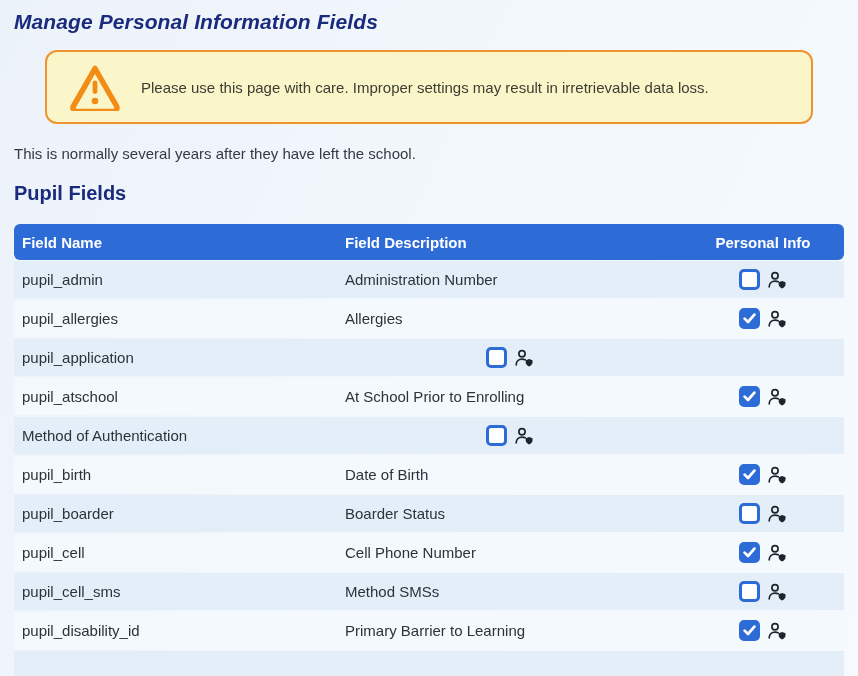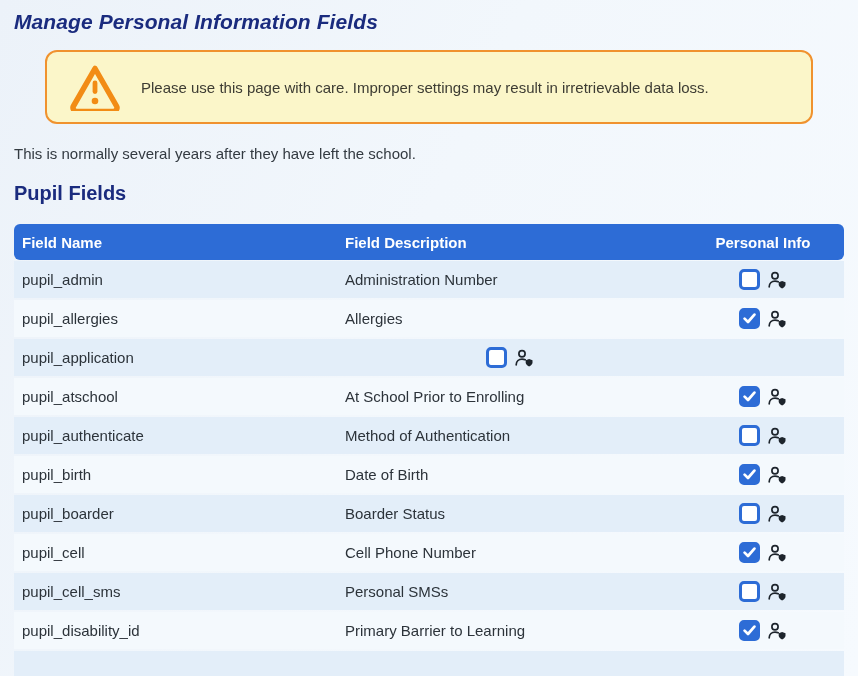--- a/index.html
+++ b/index.html
@@ -157,21 +157,20 @@
       <span class="person-shield-icon">
         <svg width="20" height="20" viewBox="0 0 20 20">
           <circle cx="8" cy="5.7" r="3.1" fill="none" stroke="#1d242c" stroke-width="1.7"></circle>
           <path d="M2.2 16.8 c0-3.7 2.7-5.7 5.8-5.7 1.2 0 2.3.25 3.2.75" fill="none" stroke="#1d242c" stroke-width="1.7" stroke-linecap="round"></path>
           <path d="M15.1 10.9 l3.4 1.25 v2.35 c0 1.95-1.45 3.05-3.4 3.9 -1.95-.85-3.4-1.95-3.4-3.9 v-2.35 Z" fill="#1d242c"></path>
         </svg>
       </span>
     </div>
   </div>
         <div class="row odd">
-    <div class="cell">pupil_authenticate</div>
     <div class="cell">Method of Authentication</div>
     <div class="personal-cell">
       <span class="checkbox" role="checkbox" aria-checked="false">
         
       </span>
       <span class="person-shield-icon">
         <svg width="20" height="20" viewBox="0 0 20 20">
           <circle cx="8" cy="5.7" r="3.1" fill="none" stroke="#1d242c" stroke-width="1.7"></circle>
           <path d="M2.2 16.8 c0-3.7 2.7-5.7 5.8-5.7 1.2 0 2.3.25 3.2.75" fill="none" stroke="#1d242c" stroke-width="1.7" stroke-linecap="round"></path>
           <path d="M15.1 10.9 l3.4 1.25 v2.35 c0 1.95-1.45 3.05-3.4 3.9 -1.95-.85-3.4-1.95-3.4-3.9 v-2.35 Z" fill="#1d242c"></path>
@@ -226,21 +225,21 @@
         <svg width="20" height="20" viewBox="0 0 20 20">
           <circle cx="8" cy="5.7" r="3.1" fill="none" stroke="#1d242c" stroke-width="1.7"></circle>
           <path d="M2.2 16.8 c0-3.7 2.7-5.7 5.8-5.7 1.2 0 2.3.25 3.2.75" fill="none" stroke="#1d242c" stroke-width="1.7" stroke-linecap="round"></path>
           <path d="M15.1 10.9 l3.4 1.25 v2.35 c0 1.95-1.45 3.05-3.4 3.9 -1.95-.85-3.4-1.95-3.4-3.9 v-2.35 Z" fill="#1d242c"></path>
         </svg>
       </span>
     </div>
   </div>
         <div class="row odd">
     <div class="cell">pupil_cell_sms</div>
-    <div class="cell">Personal SMSs</div>
+    <div class="cell">Method SMSs</div>
     <div class="personal-cell">
       <span class="checkbox" role="checkbox" aria-checked="false">
         
       </span>
       <span class="person-shield-icon">
         <svg width="20" height="20" viewBox="0 0 20 20">
           <circle cx="8" cy="5.7" r="3.1" fill="none" stroke="#1d242c" stroke-width="1.7"></circle>
           <path d="M2.2 16.8 c0-3.7 2.7-5.7 5.8-5.7 1.2 0 2.3.25 3.2.75" fill="none" stroke="#1d242c" stroke-width="1.7" stroke-linecap="round"></path>
           <path d="M15.1 10.9 l3.4 1.25 v2.35 c0 1.95-1.45 3.05-3.4 3.9 -1.95-.85-3.4-1.95-3.4-3.9 v-2.35 Z" fill="#1d242c"></path>
         </svg>

